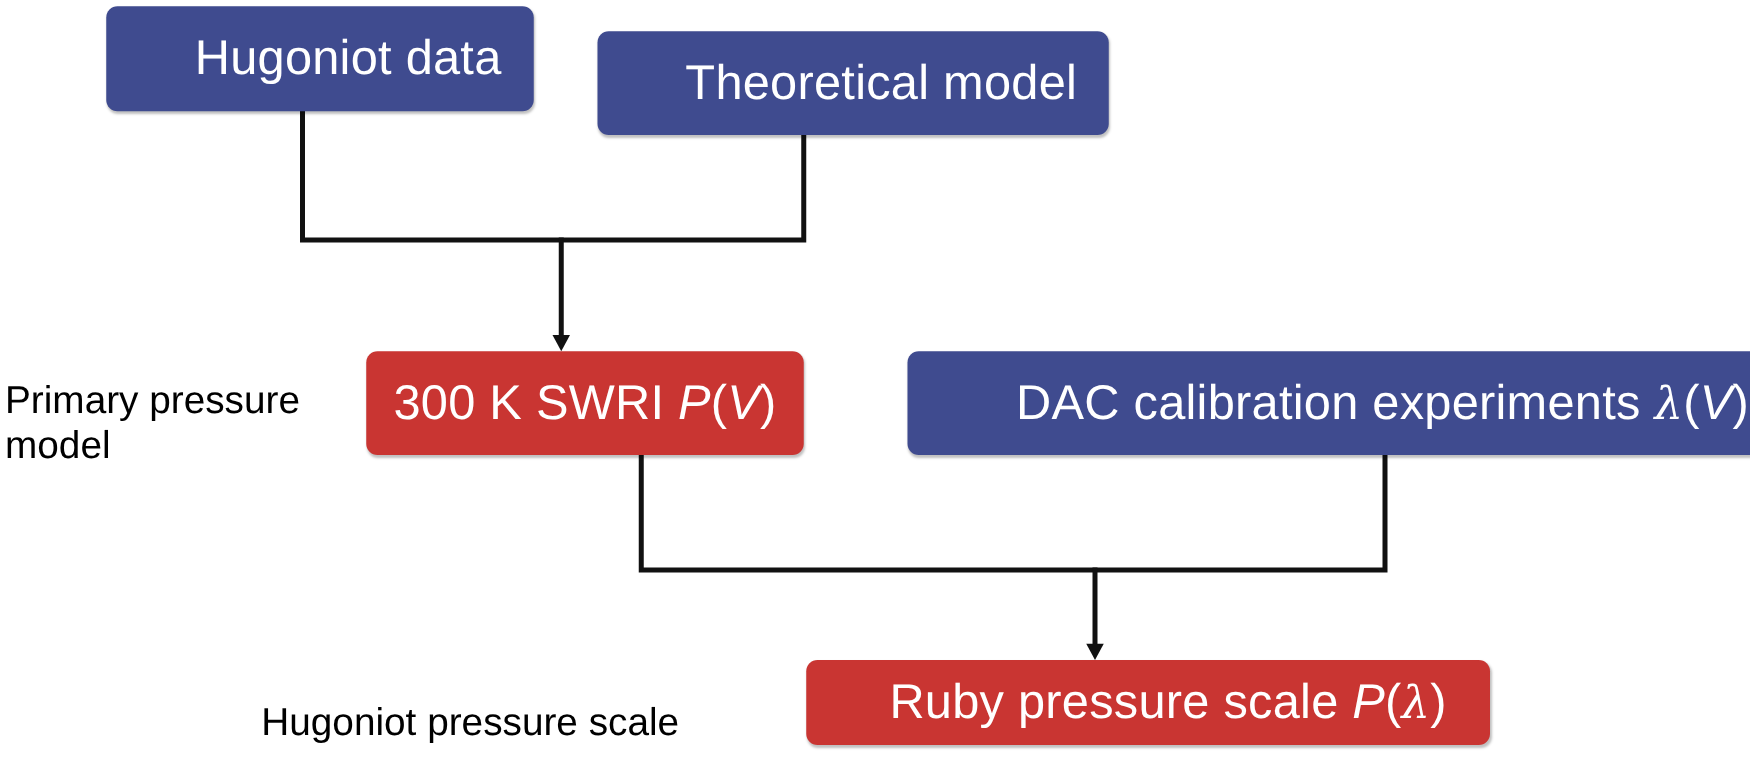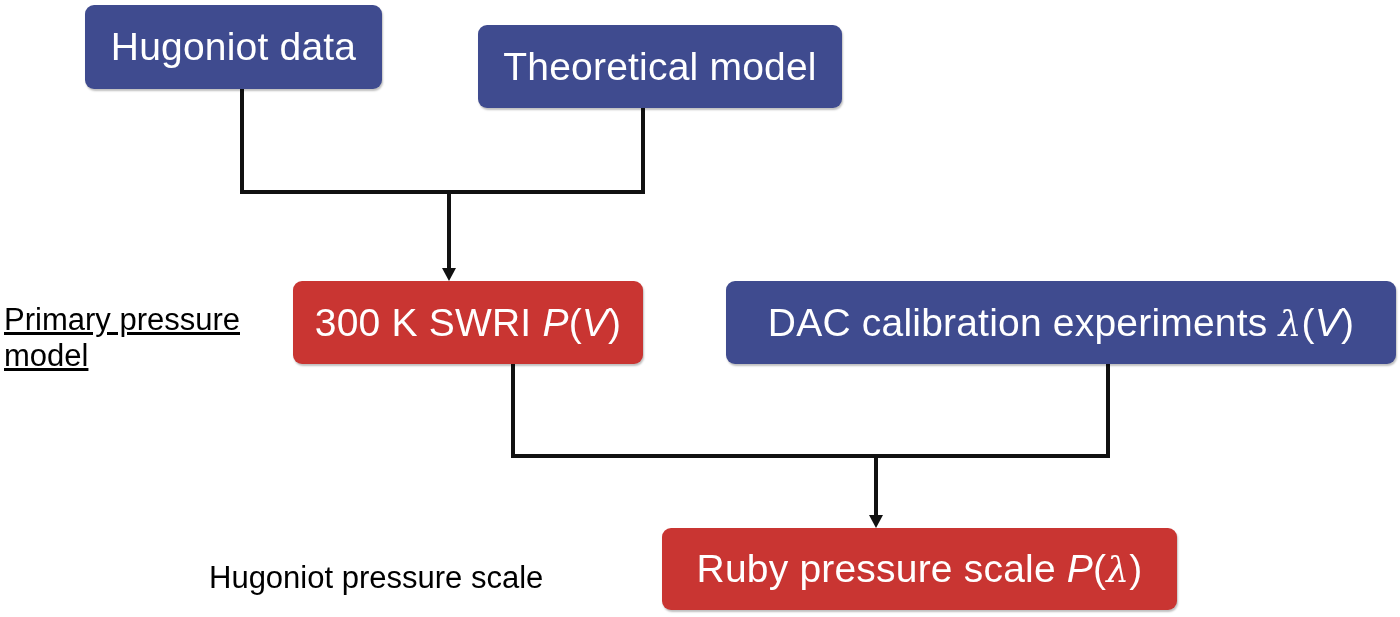--- a/index.html
+++ b/index.html
@@ -1,18 +1,18 @@
 <!DOCTYPE html>
 <html><head>
   <meta charset="utf-8">
   <style>
     html, body { margin: 0; padding: 0; background: #ffffff; }
     #canvas { position: relative; width: 1400px; height: 617px; overflow: hidden; background: #ffffff; font-family: "Liberation Sans", sans-serif; }
     .box { position: absolute; border-radius: 9px; color: #ffffff; display: flex; align-items: center; justify-content: center; font-size: 39px; white-space: nowrap; box-shadow: 1px 2px 2px rgba(0,0,0,0.25); letter-spacing: 0.2px; }
-    .blue { background: #3f4b8f; }
+    .blue { background: #3f4b8f; padding-left: 45px; }
     .red { background: #c93532; }
     .label { position: absolute; color: #000000; font-size: 31px; line-height: 36px; white-space: nowrap; }
     .it { font-style: italic; }
     svg#connectors { position: absolute; left: 0; top: 0; }
     .math { font-family: "DejaVu Serif", serif; font-style: italic; font-size: 36px; }
   </style>
 </head>
 <body>
 
 <div id="canvas">
@@ -29,32 +29,32 @@
   </svg>
 
   <div class="box blue" style="left:85px; top:5px; width:297px; height:84px;">
     <span>Hugoniot data</span>
   </div>
 
   <div class="box blue" style="left:478px; top:5px; width:364px; height:83px;margin-top:20px;">
     <span>Theoretical model</span>
   </div>
 
-  <div class="label" style="left:4px; top:302px;text-decoration:underline;">
+  <div class="label" style="left:4px; top:302px;">
     <div>Primary pressure</div>
     <div>model</div>
   </div>
 
   <div class="box red" style="left:293px; top:281px; width:350px; height:83px;">
     <span><span style="white-space:pre;margin-top:25px;">300 K SWRI </span><span class="it">P</span><span>(</span><span class="it">V</span><span>)</span></span>
   </div>
 
   <div class="box blue" style="left:726px; top:281px; width:670px; height:83px;">
     <span><span style="white-space:pre;">DAC calibration experiments </span><span class="math">λ</span><span>(</span><span class="it">V</span><span>)</span></span>
   </div>
 
   <div class="label" style="left:209px; top:560px;">Hugoniot pressure scale</div>
 
-  <div class="box red" style="left:662px; top:528px; width:515px; height:82px;">
+  <div class="box red" style="left:645px; top:528px; width:515px; height:68px;padding-left:32px;">
     <span><span style="white-space:pre;">Ruby pressure scale </span><span class="it">P</span><span>(</span><span class="math">λ</span><span>)</span></span>
   </div>
 
 </div>
 
 </body></html>

